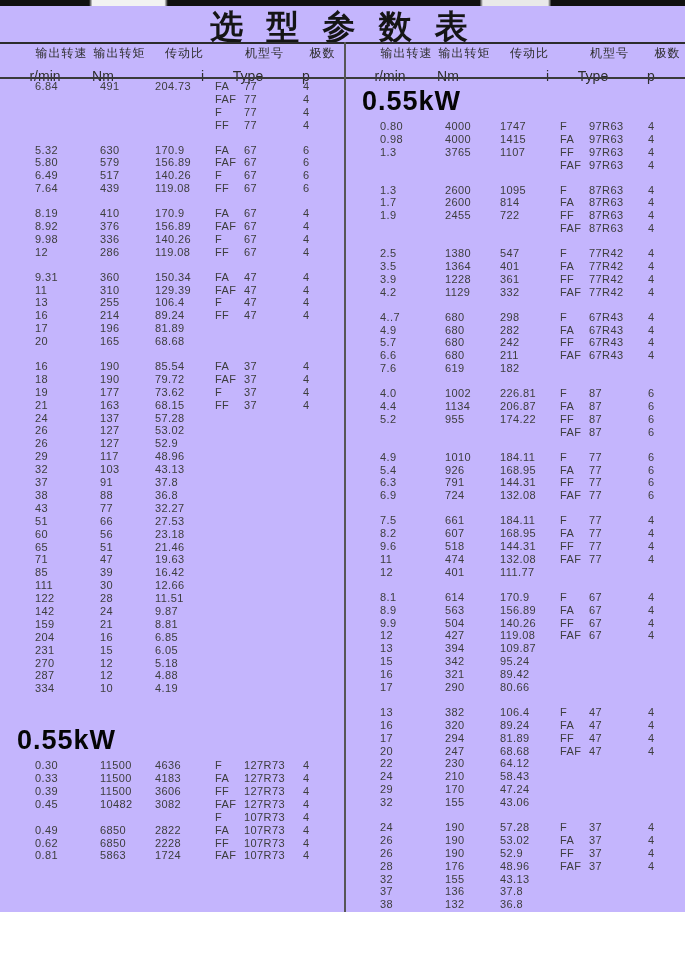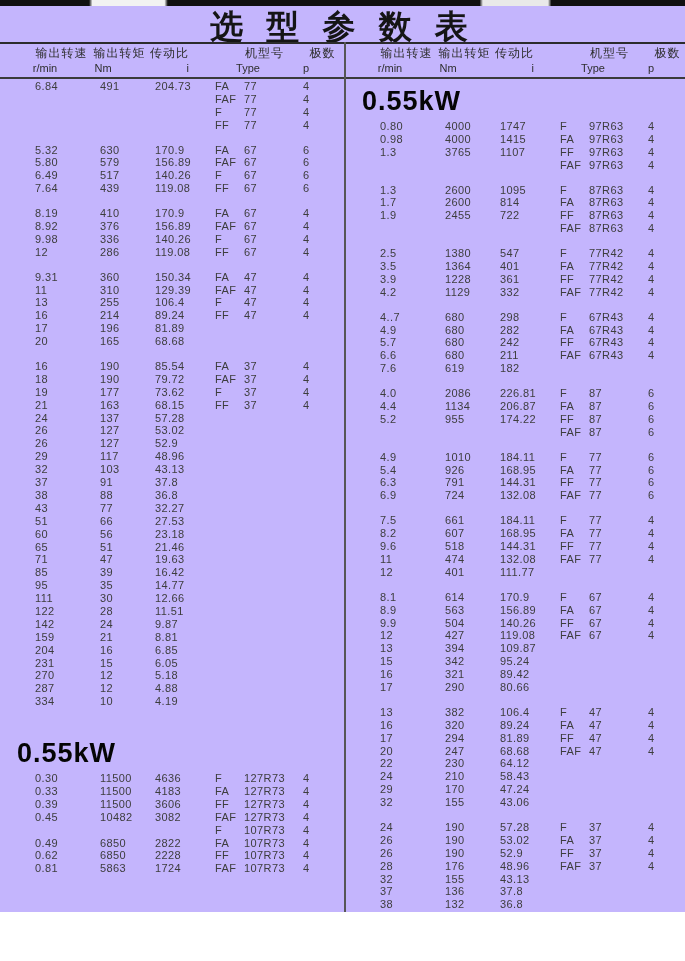--- a/index.html
+++ b/index.html
@@ -33,24 +33,24 @@
     background:#565656;
   }
   .colheads{position:absolute;top:46px;width:345px;height:31px;}
   .colheads.left{left:0;}
   .colheads.right{left:345px;}
   .colhead{
     position:absolute;top:0;transform:translateX(-50%);
     text-align:center;color:#2e2e2e;
   }
   .colhead .cn{font-size:12px;line-height:15px;letter-spacing:1px;white-space:nowrap;margin-left:33px;}
-  .colhead .unit{font-size:11px;line-height:14px;white-space:nowrap;}
+  .colhead .unit{font-size:14px;line-height:14px;white-space:nowrap;margin-top:8px;}
   .ch-speed{left:45px;}
   .ch-torque{left:103px;}
-  .ch-ratio{left:153px;text-align:right;}
+  .ch-ratio{left:168px;text-align:right;}
   .ch-type{left:248px;}
   .ch-poles{left:306px;}
 
   .half{position:absolute;top:80px;width:340px;}
   .half.left{left:0;}
   .half.right{left:345px;}
 
   .kw-heading{
     font-size:27px;font-weight:bold;color:#050505;
     margin:6px 0 4px 17px;line-height:30px;letter-spacing:1px;
@@ -367,25 +367,20 @@
             <span class="cell c-speed">71</span>
             <span class="cell c-torque">47</span>
             <span class="cell c-ratio">19.63</span>
           </div>
           <div class="row">
             <span class="cell c-speed">85</span>
             <span class="cell c-torque">39</span>
             <span class="cell c-ratio">16.42</span>
           </div>
           <div class="row">
-            <span class="cell c-speed">95</span>
-            <span class="cell c-torque">35</span>
-            <span class="cell c-ratio">14.77</span>
-          </div>
-          <div class="row">
             <span class="cell c-speed">111</span>
             <span class="cell c-torque">30</span>
             <span class="cell c-ratio">12.66</span>
           </div>
           <div class="row">
             <span class="cell c-speed">122</span>
             <span class="cell c-torque">28</span>
             <span class="cell c-ratio">11.51</span>
           </div>
           <div class="row">
@@ -626,21 +621,21 @@
           </div>
           <div class="row">
             <span class="cell c-speed">7.6</span>
             <span class="cell c-torque">619</span>
             <span class="cell c-ratio">182</span>
           </div>
         </div>
         <div class="group">
           <div class="row">
             <span class="cell c-speed">4.0</span>
-            <span class="cell c-torque">2086</span>
+            <span class="cell c-torque">1002</span>
             <span class="cell c-ratio">226.81</span>
             <span class="cell c-tprefix">F</span>
             <span class="cell c-tmodel">87</span>
             <span class="cell c-poles">6</span>
           </div>
           <div class="row">
             <span class="cell c-speed">4.4</span>
             <span class="cell c-torque">1134</span>
             <span class="cell c-ratio">206.87</span>
             <span class="cell c-tprefix">FA</span>

